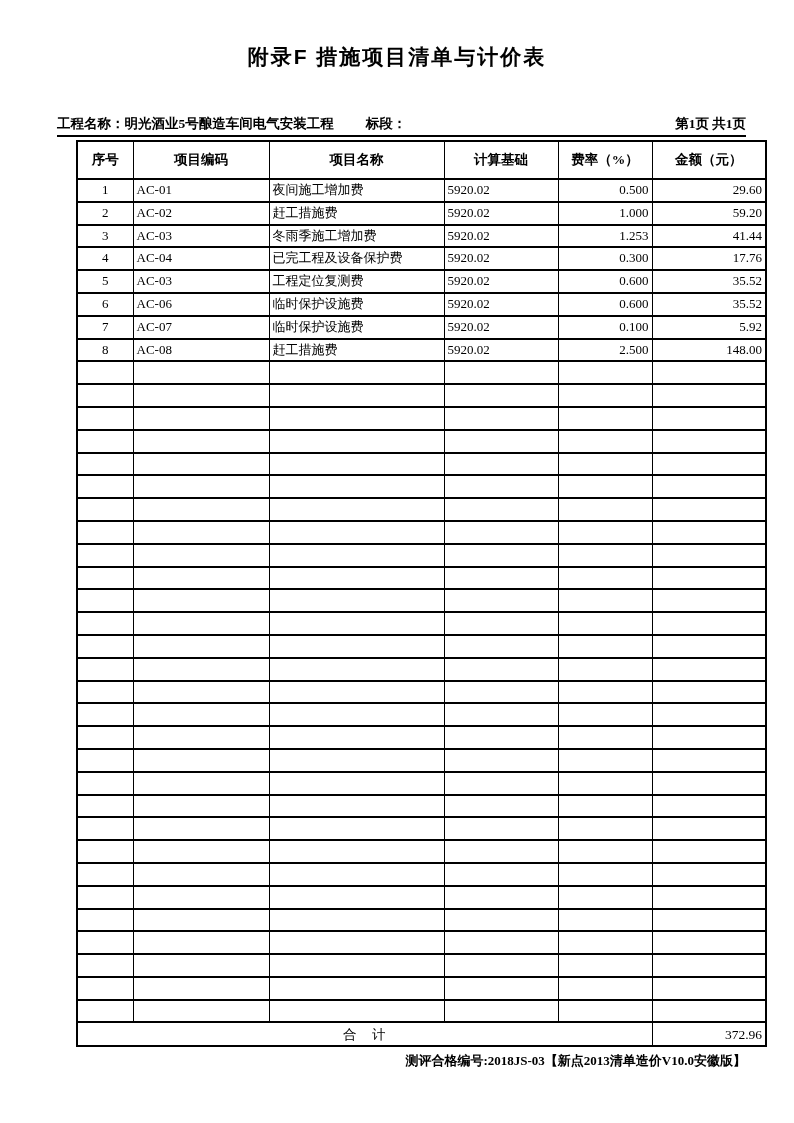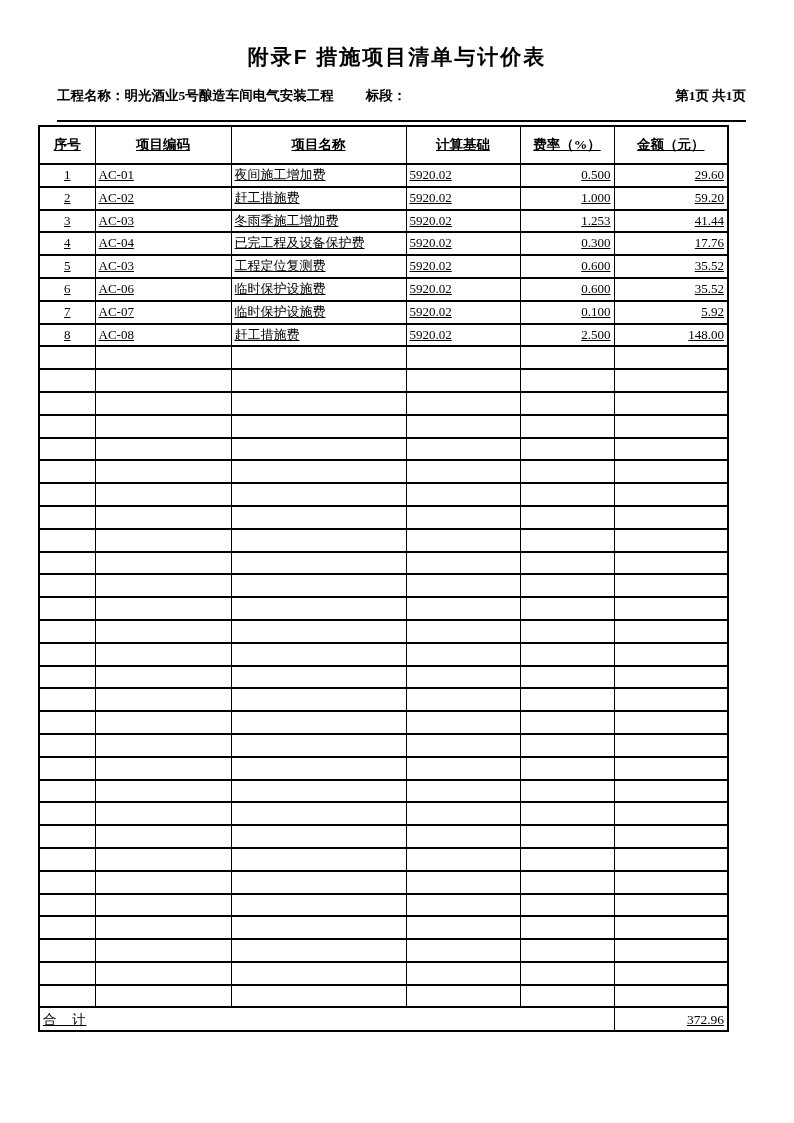--- a/index.html
+++ b/index.html
@@ -23,36 +23,35 @@
     font-family: "Liberation Sans", "DejaVu Sans", sans-serif;
     font-size: 21px;
     font-weight: bold;
     letter-spacing: 2px;
     line-height: 26px;
   }
   .info-row {
     display: flex;
     align-items: flex-end;
     margin: 18px 48px 0 57px;
-    padding-bottom: 16px;
+    padding-bottom: 3px;
     border-bottom: 2px solid #000;
     font-size: 13.5px;
     font-weight: bold;
     line-height: 16px;
   }
-  .info-row .section-label { margin-left: 32px; }
+  .info-row .section-label { margin-left: 32px; margin-top: 28px; }
   .info-row .page-info { margin-left: auto; }
 
   table.measures {
-    margin: 3px 0 0 38px;
+    margin: 3px 0 0 76px;
     width: 689px;
     border-collapse: collapse;
     table-layout: fixed;
     border: 2px solid #000;
-    text-decoration: underline;
   }
   table.measures th,
   table.measures td {
     border-left: 1px solid #000;
     border-right: 1px solid #000;
     border-top: 2px solid #000;
     border-bottom: 2px solid #000;
     padding: 0 3px;
     overflow: hidden;
     white-space: nowrap;
@@ -67,21 +66,21 @@
   }
   table.measures td { height: 20.8px; }
   td.c { text-align: center; }
   td.l { text-align: left; }
   td.r { text-align: right; }
   tr.total-row td {
     height: 22px;
     font-size: 13.5px;
   }
   tr.total-row td.total-label {
-    text-align: left;
+    text-align: center;
     letter-spacing: 1px;
   }
   .footer-note {
     width: 689px;
     margin: 6px 0 0 57px;
     text-align: right;
     font-size: 13px;
     font-weight: bold;
     line-height: 16px;
   }
@@ -417,14 +416,15 @@
         </tr>
       </tbody>
     <tfoot>
       <tr class="total-row">
         <td class="total-label" colspan="5">合　计</td>
         <td class="r">372.96</td>
       </tr>
     </tfoot>
   </table>
 
+  <div class="footer-note">测评合格编号:2018JS-03【新点2013清单造价V10.0安徽版】</div>
 
 </div>
 
 </body></html>

